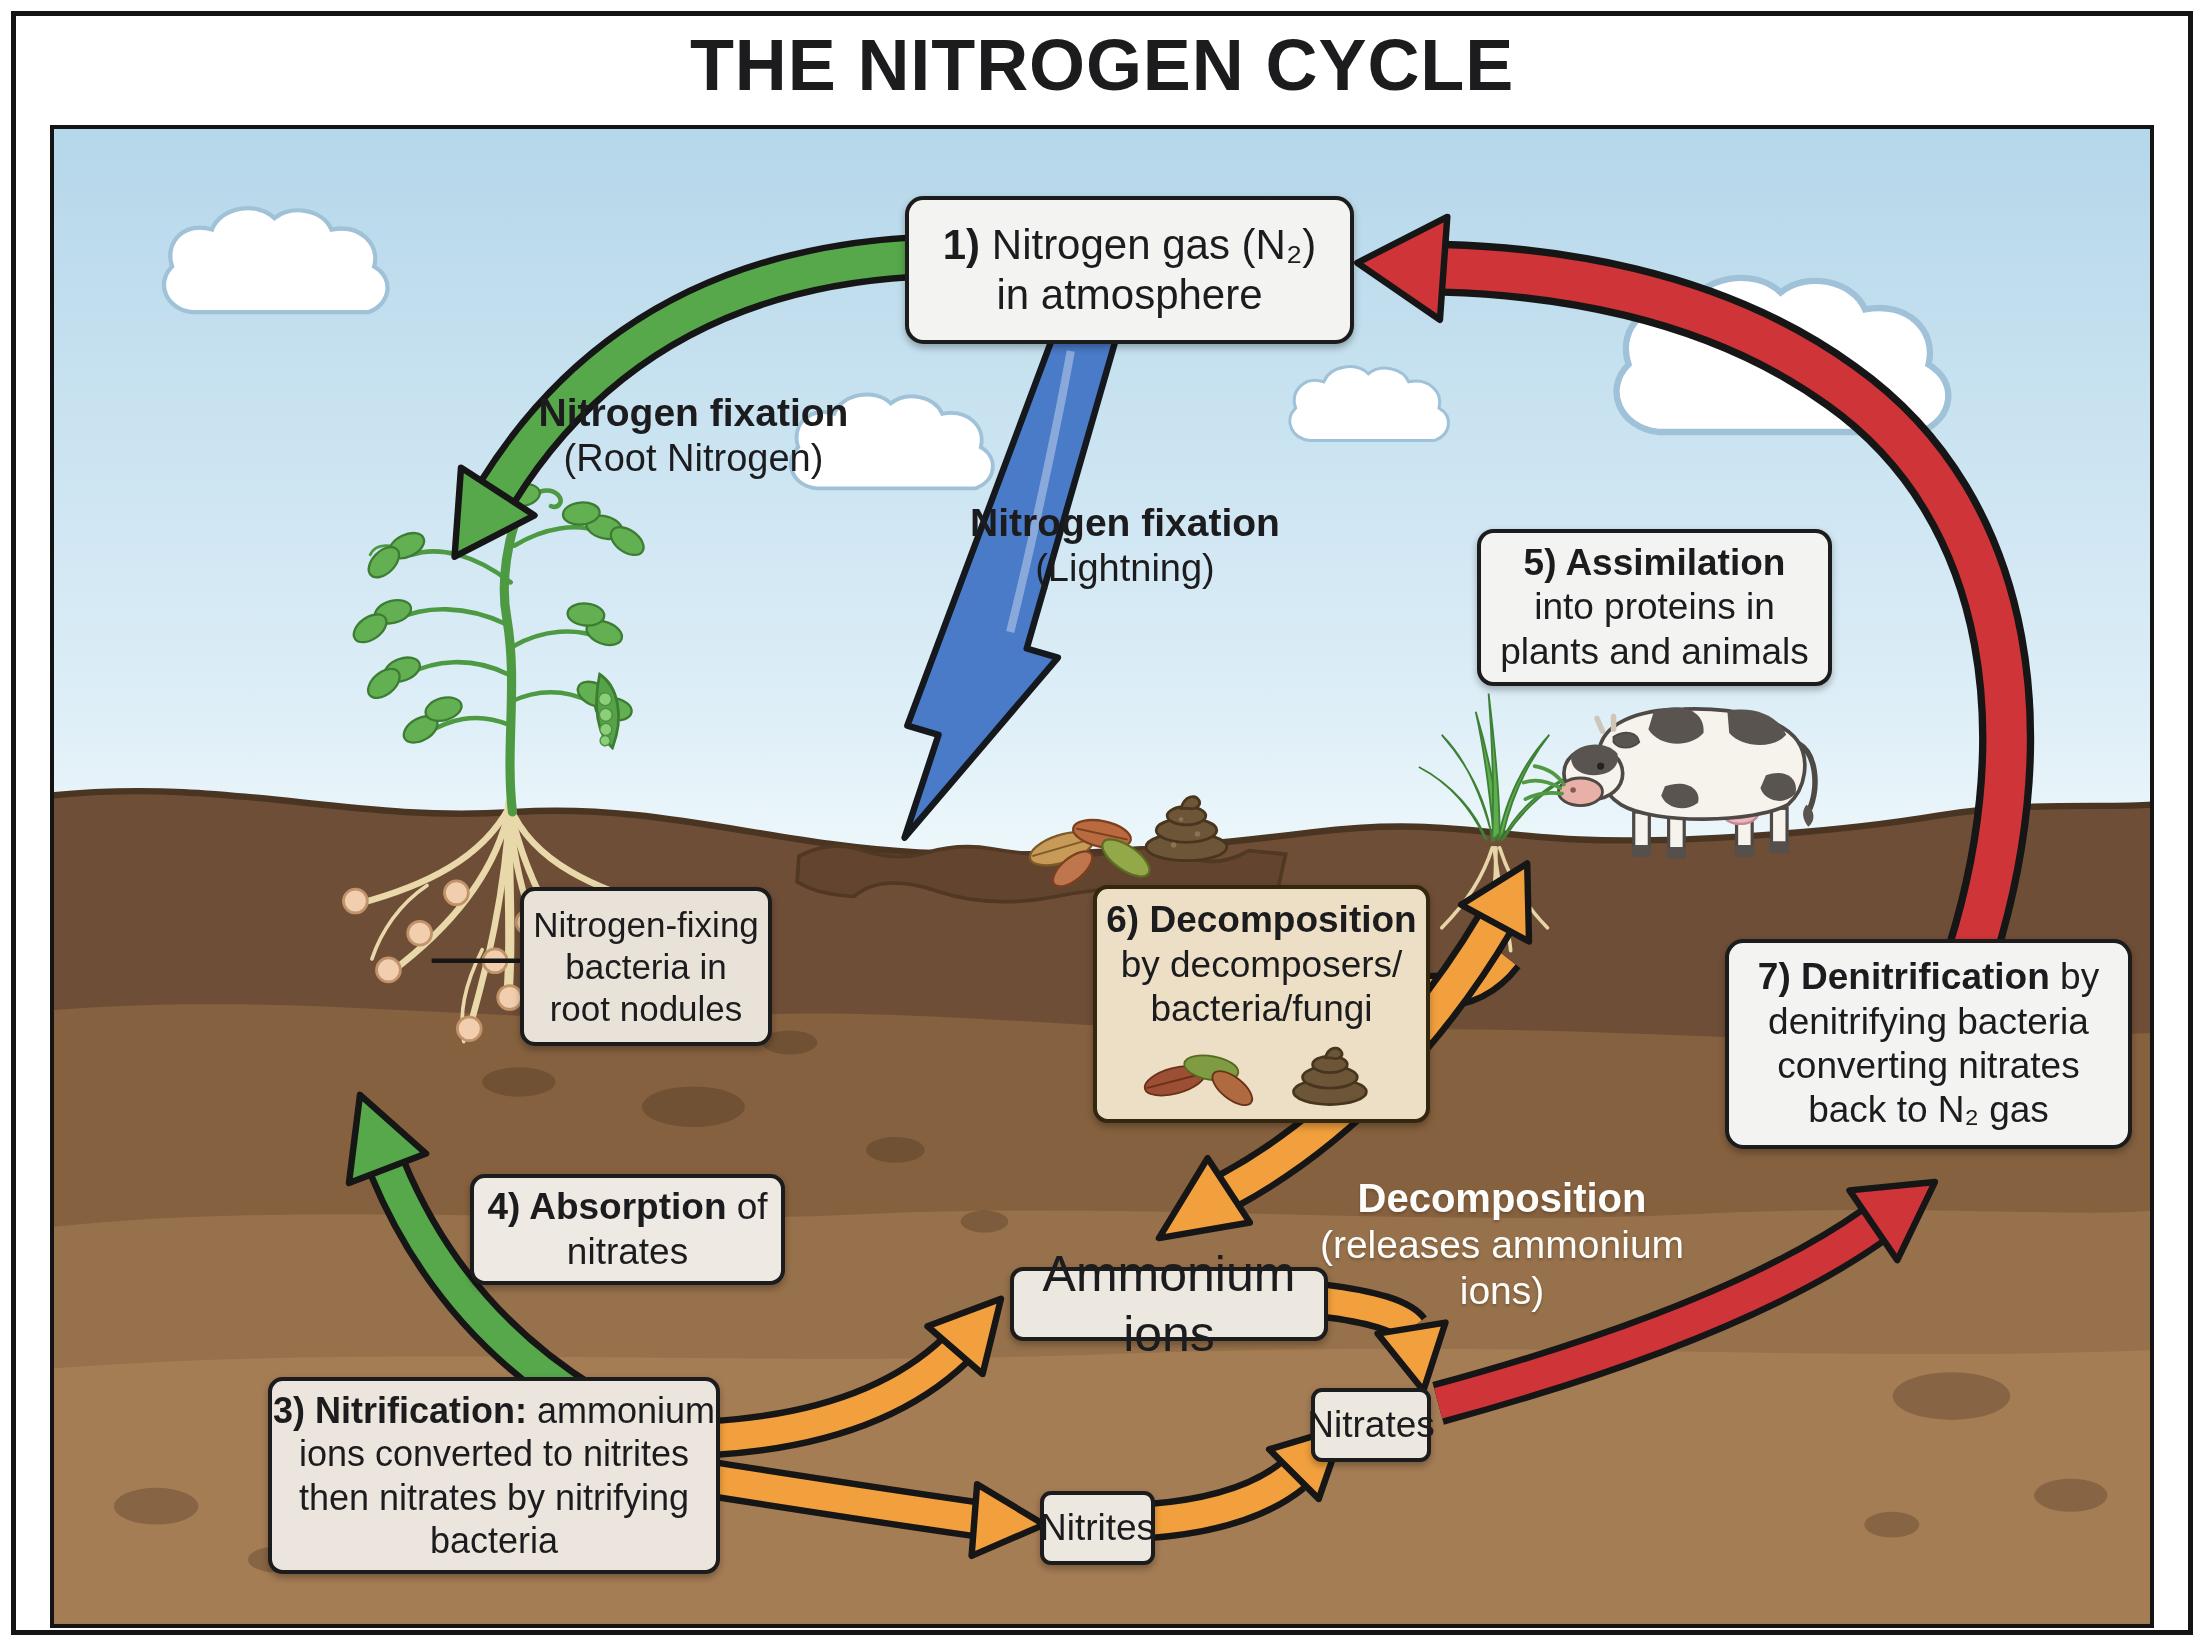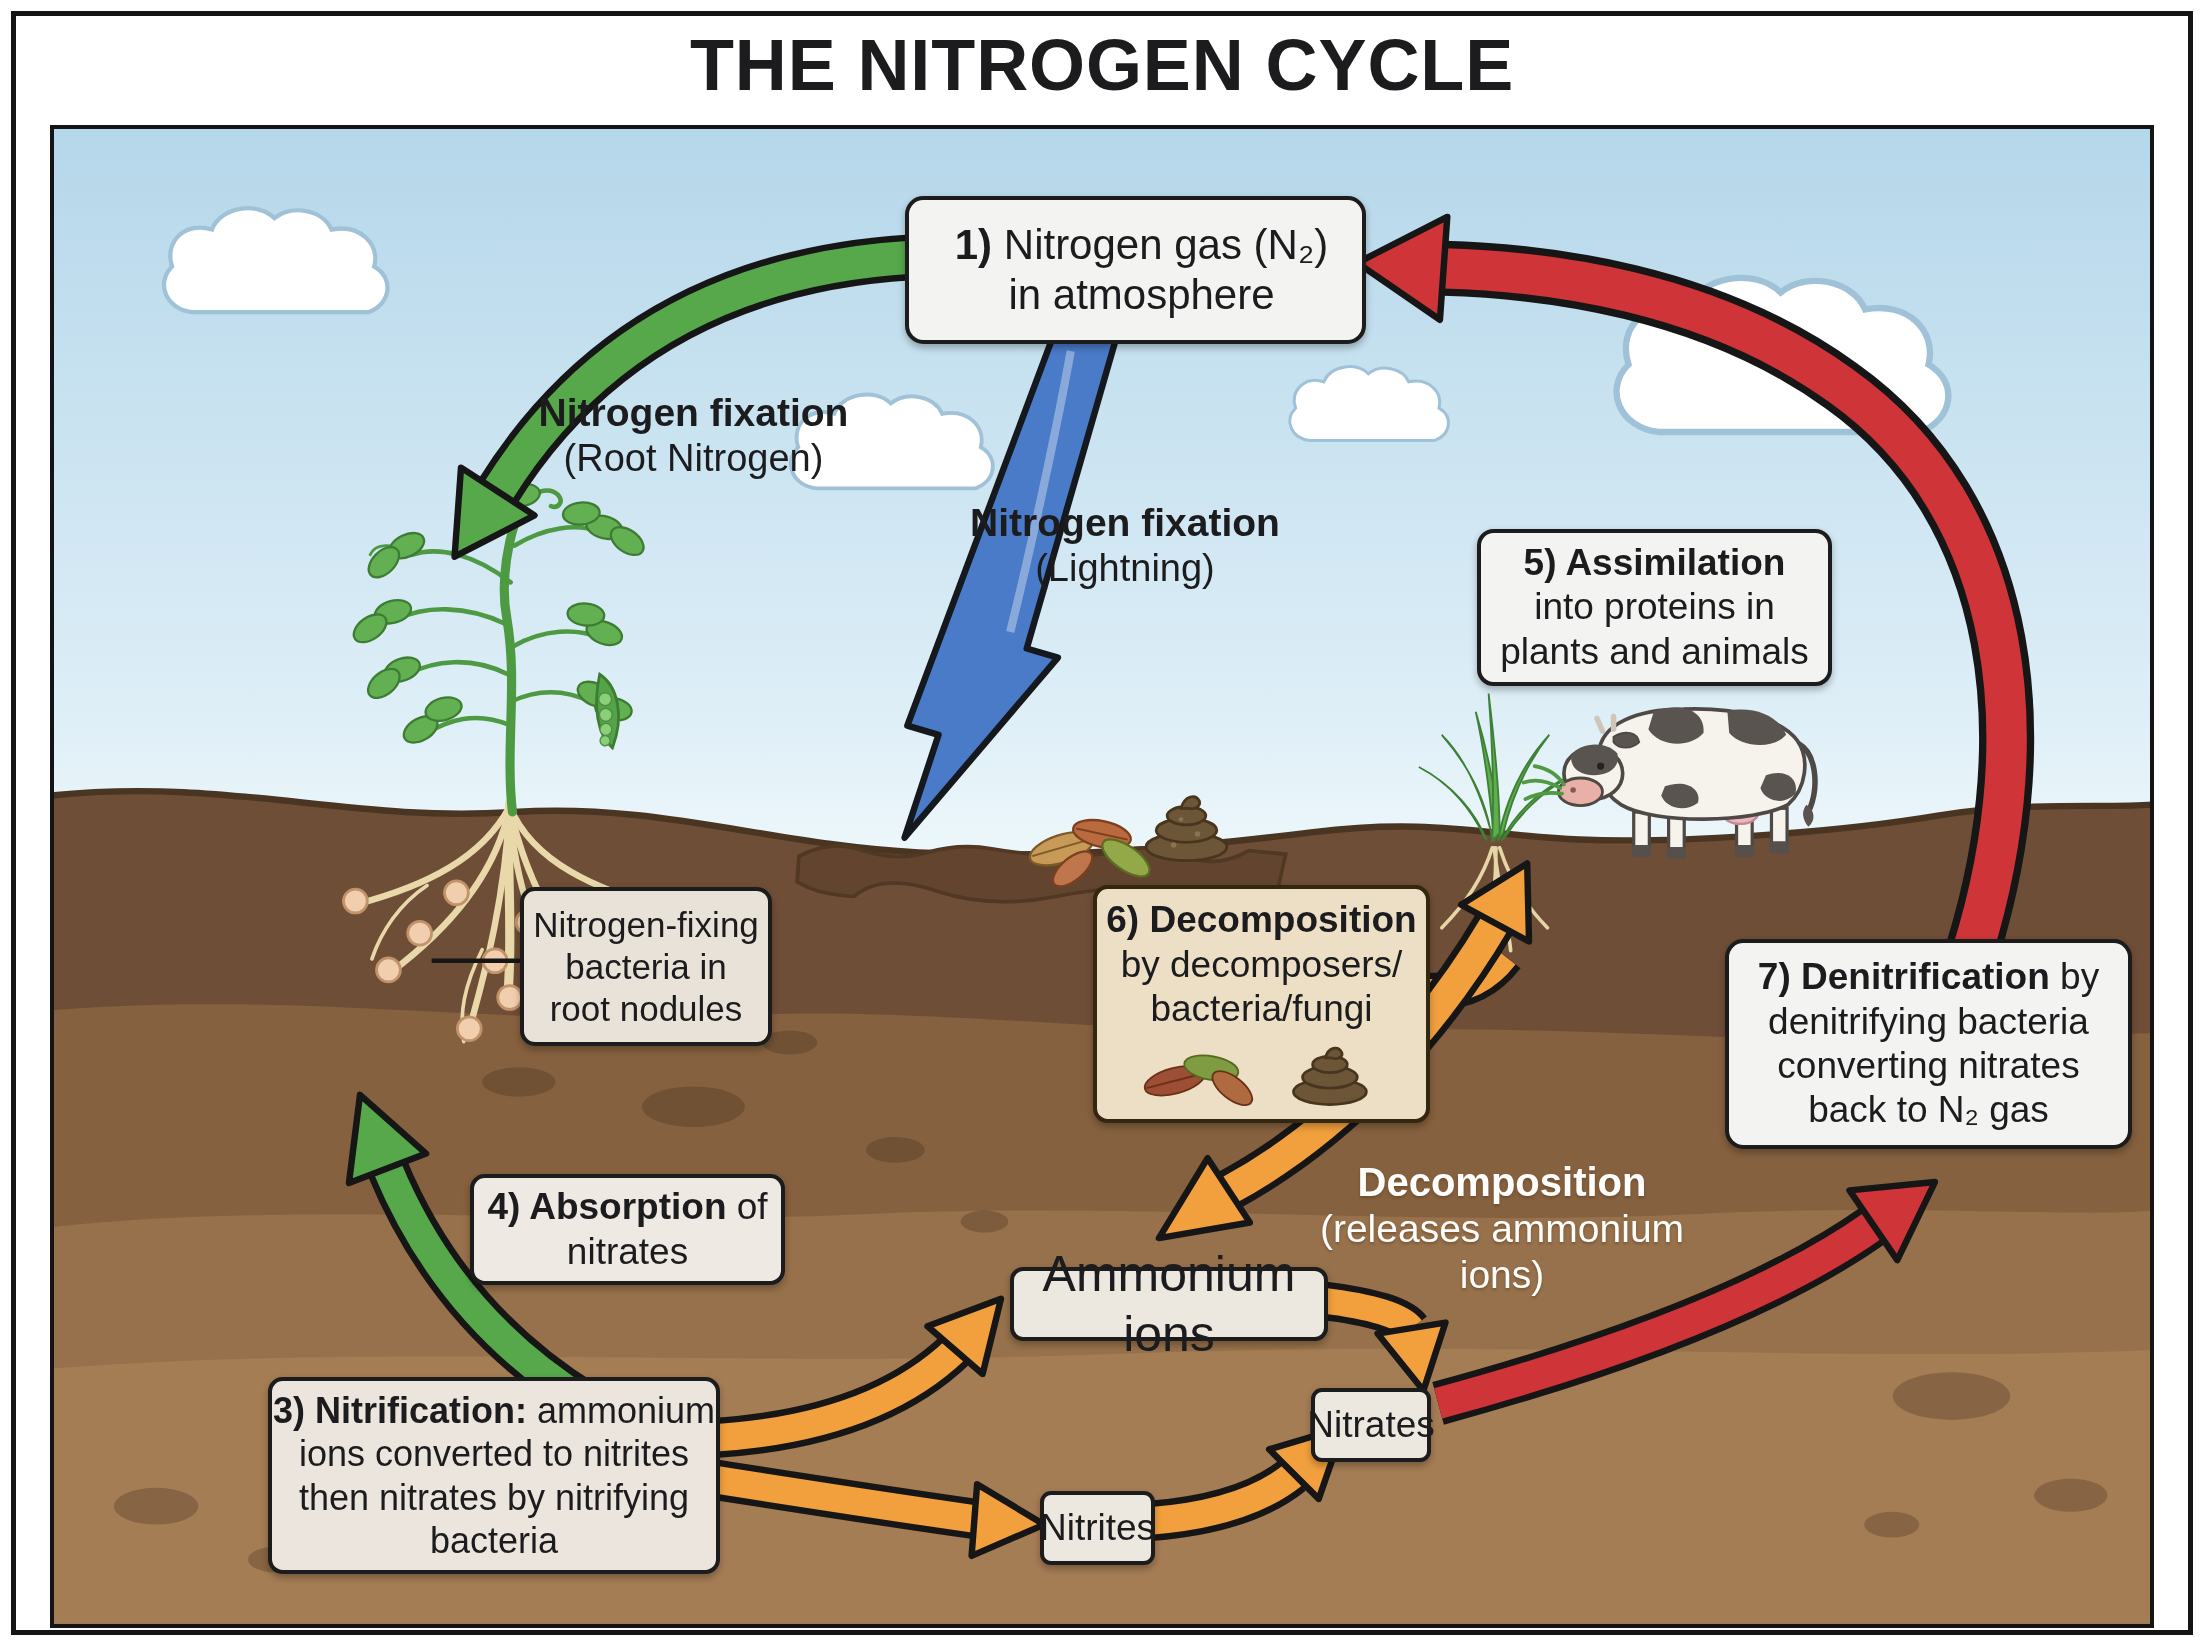--- a/index.html
+++ b/index.html
@@ -264,21 +264,21 @@
     <path d="M2140,1060 C2225,810 2195,555 2005,420 C1860,315 1680,295 1572,292" stroke="#161616" stroke-width="60" fill="none"></path>
     <path d="M2140,1060 C2225,810 2195,555 2005,420 C1860,315 1680,295 1572,292" stroke="#cf3538" stroke-width="44" fill="none"></path>
     <path d="M1478,286 L1568,348 L1576,236 Z" fill="#cf3538" stroke="#161616" stroke-width="7" stroke-linejoin="round"></path>
   </g>
 </svg>
 
 <div class="outer-frame"></div>
 <div class="page-title">THE NITROGEN CYCLE</div>
 <div class="panel-border"></div>
 
-<div class="box" style="left:905px;top:196px;width:441px;height:140px;font-size:42px;padding-left:12px;">
+<div class="box" style="left:905px;top:196px;width:441px;height:140px;font-size:42px;">
   <div><span class="b">1)</span><span> Nitrogen gas (N₂)</span></div>
   <div>in atmosphere</div>
 </div>
 
 <div class="freelabel" style="left:510px;top:390px;width:367px;font-size:38px;">
   <div class="b" style="font-size:39px;">Nitrogen fixation</div>
   <div>(Root Nitrogen)</div>
 </div>
 
 <div class="freelabel" style="left:946px;top:500px;width:358px;font-size:38px;">
@@ -326,21 +326,21 @@
   <div>converting nitrates</div>
   <div>back to N₂ gas</div>
 </div>
 
 <div class="box" style="left:446px;top:1174px;width:307px;height:103px;font-size:37px;background:#efe9e4;border-radius:14.7px;margin-left:24px;">
   <div><span class="b">4) Absorption</span><span> of</span></div>
   <div>nitrates</div>
 </div>
 
 <div class="freelabel white" style="left:1286px;top:1159px;width:432px;font-size:39px;">
-  <div class="b" style="font-size:40px;">Decomposition</div>
+  <div class="b" style="font-size:40px;margin-top:16px;">Decomposition</div>
   <div>(releases ammonium ions)</div>
 </div>
 
 <div class="box" style="left:268px;top:1377px;width:444px;height:189px;font-size:36px;background:#ece5dd;border-radius:14.7px;">
   <div><span class="b">3) Nitrification:</span><span> ammonium</span></div>
   <div>ions converted to nitrites</div>
   <div>then nitrates by nitrifying</div>
   <div>bacteria</div>
 </div>
 

